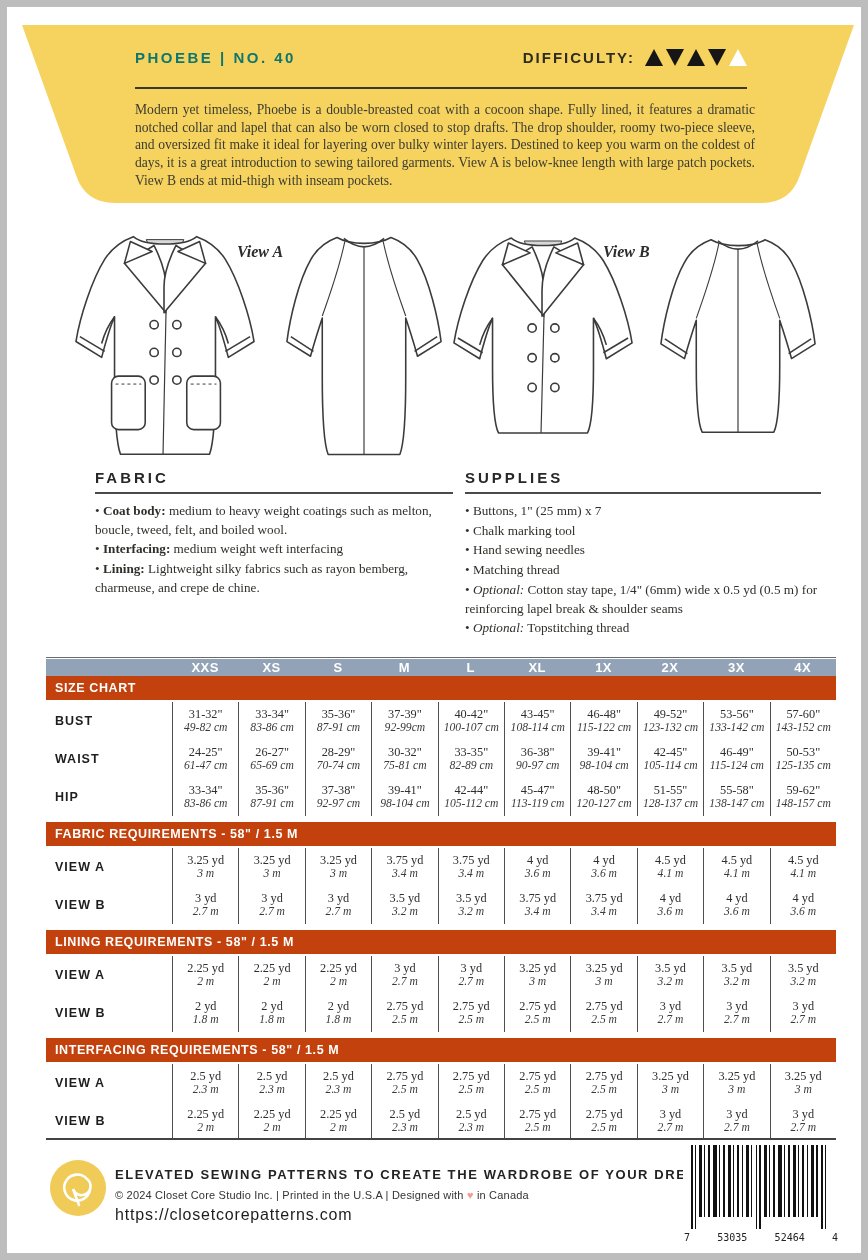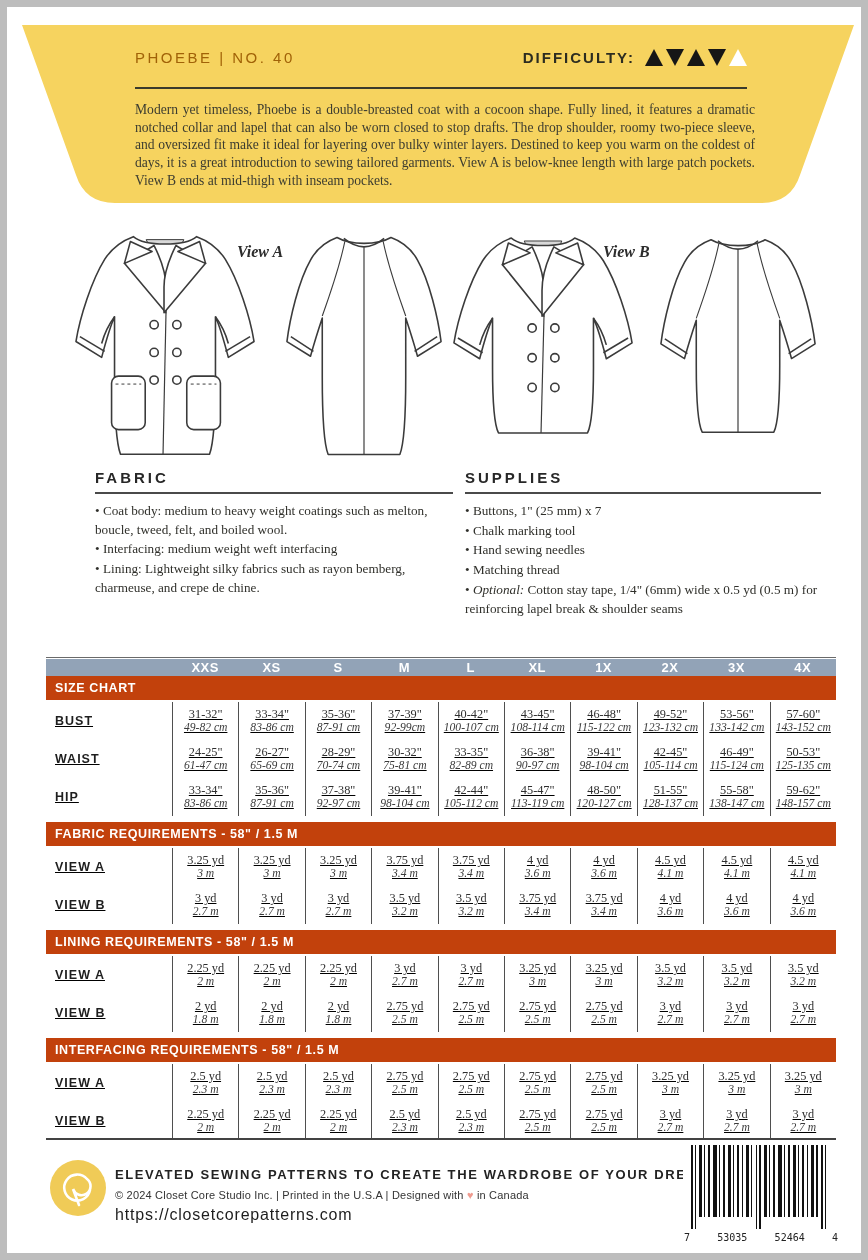--- a/index.html
+++ b/index.html
@@ -6,21 +6,21 @@
   body { font-family:"Liberation Sans", sans-serif; background:#fff; }
   #page {
     position:relative; width:868px; height:1260px; background:#fff;
     border:7px solid #bdbdbd; overflow:hidden;
   }
 
   
   #flap { position:absolute; left:10px; top:16px; width:842px; height:186px; }
   .flap-content { position:absolute; left:10px; top:16px; width:842px; height:186px; }
   .hdr-row { position:absolute; left:118px; top:26px; width:612px; display:flex; justify-content:space-between; align-items:center; }
-  .pattern-title { font-size:15px; font-weight:normal; letter-spacing:2.5px; color:#a16207; }
+  .pattern-title { font-size:15px; font-weight:bold; letter-spacing:2.5px; color:#0f766e; }
   .difficulty { display:flex; align-items:center; gap:10px; }
   .difficulty-label { font-size:15px; font-weight:bold; letter-spacing:2px; color:#2c2c20;padding-left:15px; }
   .tri-row { display:flex; align-items:center; gap:3px; }
   .tri { width:0; height:0; border-left:9px solid transparent; border-right:9px solid transparent; }
   .tri.up   { border-bottom:17px solid #161616; }
   .tri.down { border-top:17px solid #161616; }
   .tri.up.empty { border-bottom-color:#ffffff; }
   .hdr-rule { position:absolute; left:118px; top:64px; width:612px; height:2px; background:#3a3a2c; }
   .descr {
     position:absolute; left:118px; top:78px; width:620px;
@@ -33,32 +33,32 @@
   .coat svg { display:block; }
   .view-label { position:absolute; font-family:"Liberation Serif", serif; font-style:italic; font-weight:bold; font-size:16px; color:#2d2d2d; }
 
   
   .info-col { position:absolute; top:462px; }
   #fabric-col { left:88px; width:358px; }
   #supplies-col { left:458px; width:356px; }
   .info-heading { font-size:15px; font-weight:bold; letter-spacing:3px; color:#272727; padding-bottom:6px; border-bottom:2px solid #4a4a4a; margin-bottom:8px; }
   .info-list { list-style:none; font-family:"Liberation Serif", serif; font-size:13.2px; line-height:1.42; color:#2f2f2a; }
   .info-list li { margin-bottom:1px; }
-  .b { font-weight:normal; }
+  .b { font-weight:bold; }
   .i { font-style:italic; }
 
   
   #table-host { position:absolute; left:39px; top:650px; width:790px; border-top:1px solid #6a6a6a; padding-top:1px; }
   .t-row { display:grid; grid-template-columns:126px repeat(10, 1fr); align-items:center; }
   .t-sizes { height:17px; background:#92A3B7; }
   .t-sizes .t-size { text-align:center; color:#fff; font-weight:bold; font-size:13px; letter-spacing:.5px; }
   .t-band { height:24px; line-height:24px; background:#c2410c; color:#fff; font-weight:bold; font-size:12.5px; letter-spacing:.6px; padding-left:9px; }
   .t-band + .t-data { margin-top:2px; }
   .t-band.gap { margin-top:6px; }
-  .t-data { height:38px;text-decoration:underline; }
+  .t-data { height:38px; }
   .t-label { font-weight:bold; font-size:12.5px; letter-spacing:1px; color:#1e1e1e; padding-left:9px; }
   .t-cell { border-left:1px solid #4f4f4f; height:100%; display:flex; flex-direction:column; justify-content:center; text-align:center; }
   .c1 { font-family:"Liberation Serif", serif; font-size:12.3px; color:#2e2e2e; line-height:1.15; }
   .c2 { font-family:"Liberation Serif", serif; font-style:italic; font-size:11.6px; color:#3a3a3a; line-height:1.15; }
   #table-bottom-rule { position:absolute; left:39px; top:1131px; width:790px; height:2px; background:#434343; }
 
   
   #footer-logo { position:absolute; left:42px; top:1152px; width:58px; height:58px; }
   .tagline { position:absolute; left:108px; top:1160px; font-size:13px; font-weight:bold; letter-spacing:1.6px; color:#232323; }
   .copyright { position:absolute; left:108px; top:1182px; font-size:11px; color:#333; letter-spacing:.2px; }
@@ -184,20 +184,21 @@
   </div>
 
   <div class="info-col" id="supplies-col">
     <div class="info-heading">SUPPLIES</div>
     <ul class="info-list">
       <li><span>•</span> <span>Buttons, 1" (25 mm) x 7</span></li>
       <li><span>•</span> <span>Chalk marking tool</span></li>
       <li><span>•</span> <span>Hand sewing needles</span></li>
       <li><span>•</span> <span>Matching thread</span></li>
       <li><span>•</span> <span class="i">Optional:</span><span> Cotton stay tape, 1/4" (6mm) wide x 0.5 yd (0.5 m) for reinforcing lapel break &amp; shoulder seams</span></li>
+      <li><span>•</span> <span class="i">Optional:</span><span> Topstitching thread</span></li>
     </ul>
   </div>
 
   <div id="table-host">
       <div class="t-row t-sizes">
         <div class="t-label"></div>
         <div class="t-size">XXS</div>
         <div class="t-size">XS</div>
         <div class="t-size">S</div>
         <div class="t-size">M</div>

